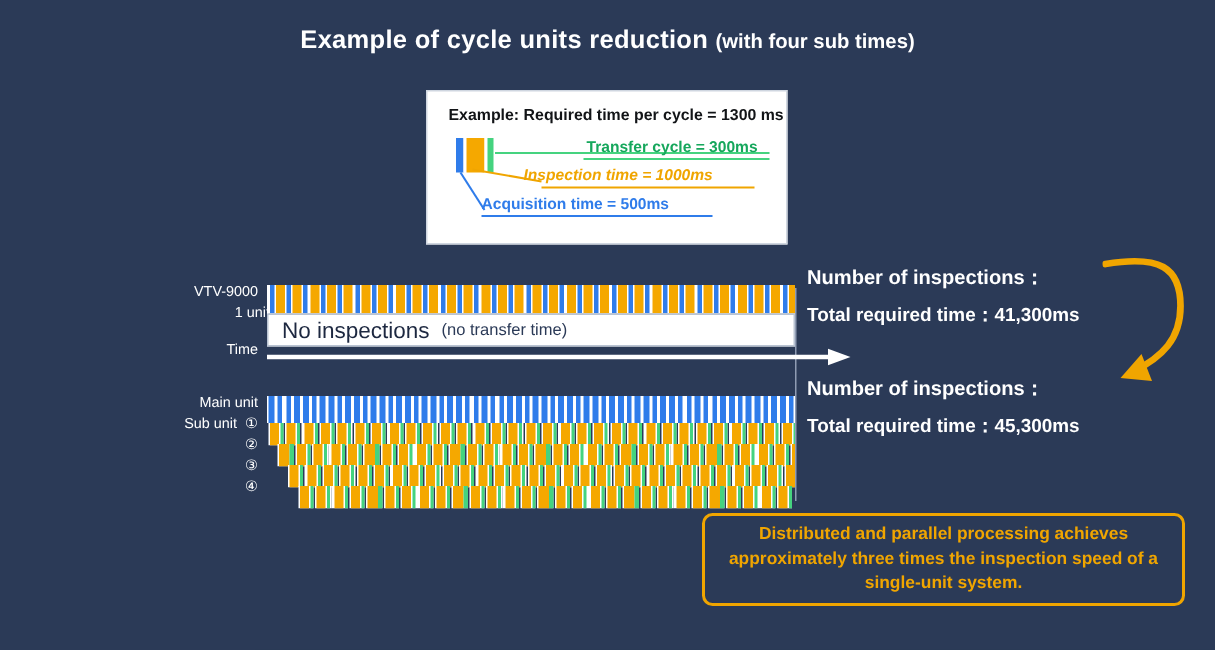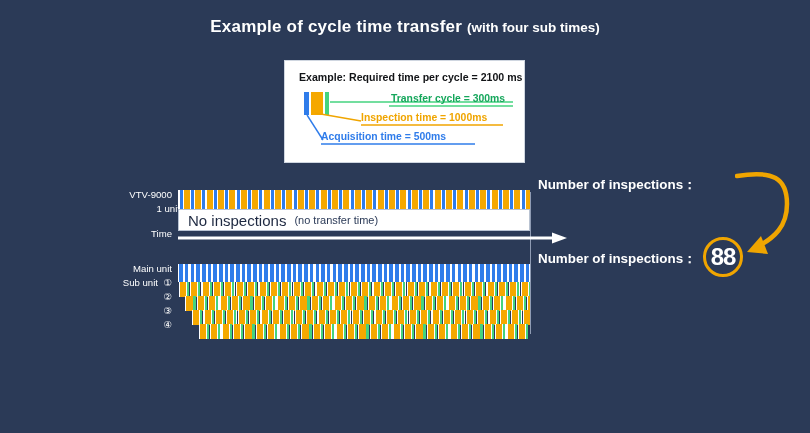--- a/index.html
+++ b/index.html
@@ -31,21 +31,21 @@
   }
   .legend-sample{position:absolute;left:19px;top:31px;height:23px;display:flex;align-items:flex-start;}
   .lg-blue{width:5px;height:23px;background:#2f7cea;}
   .lg-gap{width:2px;height:23px;background:#ffffff;}
   .lg-orange{width:12px;height:23px;background:#f5a800;}
   .lg-green{width:4px;height:23px;background:#45d37f;}
 
   .leader{position:absolute;stroke-width:1.4px;fill:none;}
   .lbl{position:absolute;font-size:10.4px;font-weight:bold;white-space:nowrap;}
   .lbl-transfer{color:#16a75c;left:106px;top:32px;}
-  .lbl-inspection{color:#f0a500;left:76px;top:51px;}
+  .lbl-inspection{color:#f0a500;left:64px;top:51px;font-style:italic;}
   .lbl-acquisition{color:#2f7cea;left:36px;top:70px;}
 
   
   .ax{position:absolute;color:#ffffff;font-size:9.6px;text-align:right;white-space:nowrap;}
 
   
   .chart{position:absolute;left:178px;top:190px;width:352px;height:144px;}
   .row{position:absolute;left:0;overflow:hidden;background:#2b3a57;}
   .seg{position:absolute;top:0;height:100%;}
 
@@ -79,25 +79,25 @@
     color:#f0a500;font-size:11.6px;font-weight:bold;line-height:1.42;
     padding:0 10px;
   }
 </style>
 </head>
 <body>
 
 <div class="root">
 
   <div class="title">
-    <span class="main">Example of cycle time transfer </span><span class="sub">(with four sub times)</span>
+    <span class="main">Example of cycle units reduction </span><span class="sub">(with four sub times)</span>
   </div>
 
   <div class="legend-card">
-    <div class="legend-title">Example: Required time per cycle = 2100 ms</div>
+    <div class="legend-title">Example: Required time per cycle = 1300 ms</div>
 
     <div class="legend-sample">
       <div class="lg-blue"></div>
       <div class="lg-gap"></div>
       <div class="lg-orange"></div>
       <div class="lg-gap"></div>
       <div class="lg-green"></div>
     </div>
 
     <svg class="leader" style="left:0;top:0;width:241px;height:103px;">
@@ -637,27 +637,33 @@
   <div class="vline" style="left:530px;top:192px;height:142px;"></div>
 
   <svg class="timearrow" viewBox="0 0 390 12">
     <path d="M0,6 L378,6" stroke="#ffffff" stroke-width="3" fill="none"></path>
     <path d="M374,0.5 L389,6 L374,11.5 Z" fill="#ffffff"></path>
   </svg>
 
   <div class="rt" style="left:538px;top:176px;">
     <span>Number of inspections：</span>
   </div>
+  <div class="rt small" style="left:538px;top:202px;">
+    <span>Total required time：</span><span>41,300ms</span>
+  </div>
 
   <div class="rt" style="left:538px;top:250px;">
     <span>Number of inspections：</span>
   </div>
-  <div class="circ" style="left:703px;top:237px;">
-    <span>88</span>
+  <div class="rt small" style="left:538px;top:276px;">
+    <span>Total required time：</span><span>45,300ms</span>
   </div>
 
   <svg style="position:absolute;left:735px;top:168px;width:70px;height:100px;">
     <path d="M2,8 C38,2 52,10 52,36 C52,58 40,70 20,80" stroke="#f0a500" stroke-width="4.5" fill="none" stroke-linecap="round"></path>
     <path d="M26,68 L12,84 L33,86 Z" fill="#f0a500"></path>
   </svg>
 
+  <div class="callout">
+    <span>Distributed and parallel processing achieves approximately three times the inspection speed of a single-unit system.</span>
+  </div>
 
 </div>
 
 </body></html>

